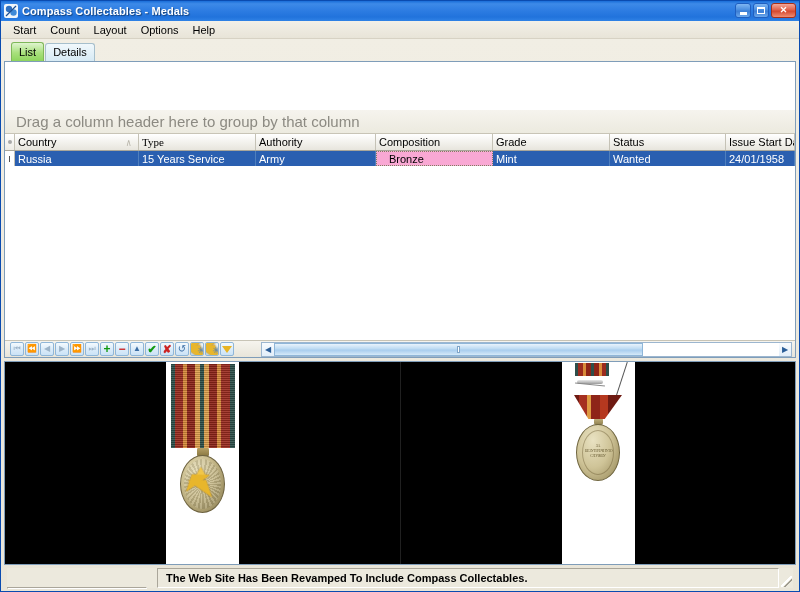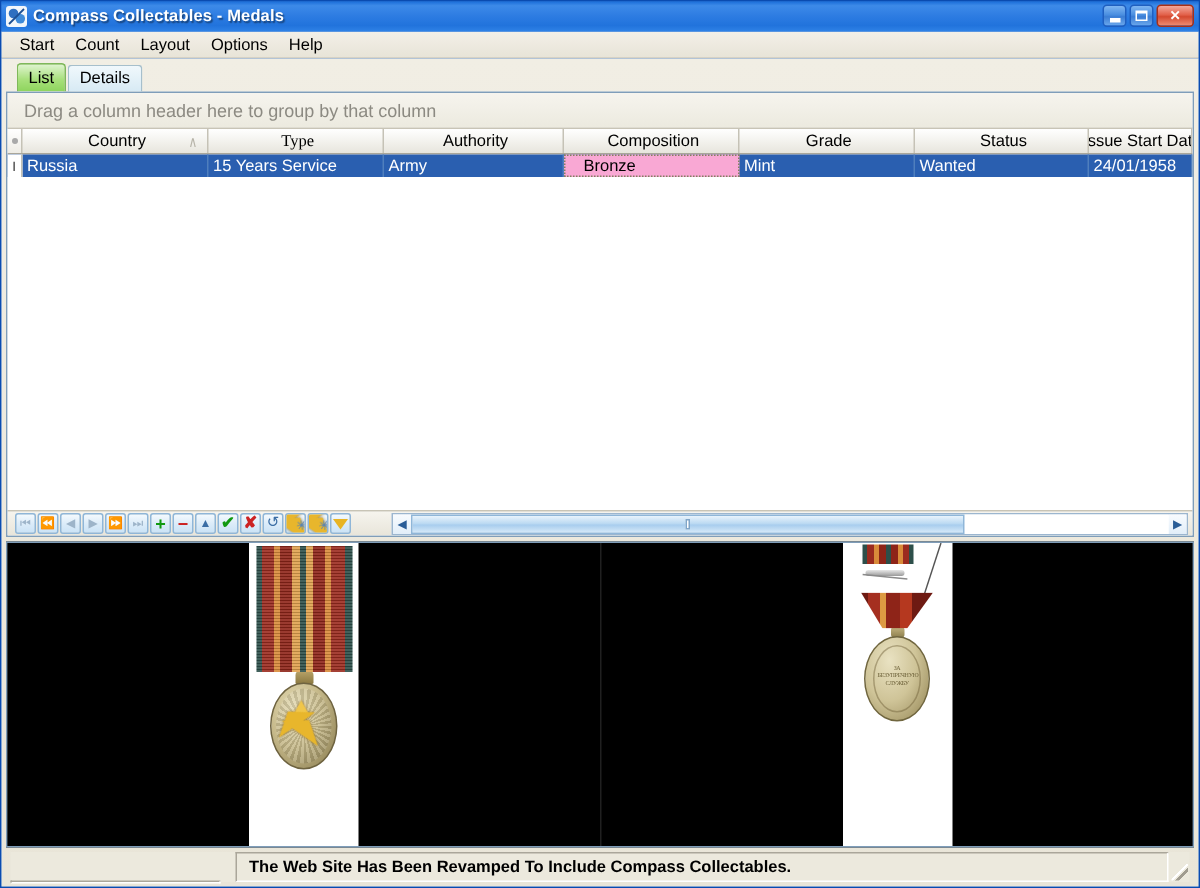--- a/index.html
+++ b/index.html
@@ -141,21 +141,22 @@
   }
 
   
   #group-panel {
     height: 24px; flex: 0 0 24px;
     background: linear-gradient(to bottom, #f6f4ee 0%, #eceadf 100%);
     border-bottom: 1px solid #c8c4b6;
     display: flex; align-items: center;
     padding-left: 11px;
     color: #8c8a82;
-    font-size: 12px;
+    font-size: 15px;
+    margin-top: 48px;
   }
 
   
   #header-row {
     height: 17px; flex: 0 0 17px;
     display: flex;
     background: linear-gradient(to bottom, #ffffff 0%, #f2f1ec 55%, #e7e5dd 100%);
     border-bottom: 1px solid #a9a69a;
   }
   .ind-col {
@@ -170,21 +171,20 @@
   }
   .hcell {
     border-right: 1px solid #c5c2b6;
     display: flex; align-items: center;
     padding-left: 3px;
     font-size: 11px; color: #000;
     position: relative;
     cursor: default;
     overflow: hidden;
     white-space: nowrap;
-    justify-content: center;
   }
   .sort-arrow {
     position: absolute; right: 6px; top: 3px;
     font-size: 10px; color: #b6b3a8;
     transform: scaleX(0.8);
   }
 
   
   #data-row {
     height: 15px; flex: 0 0 15px;

